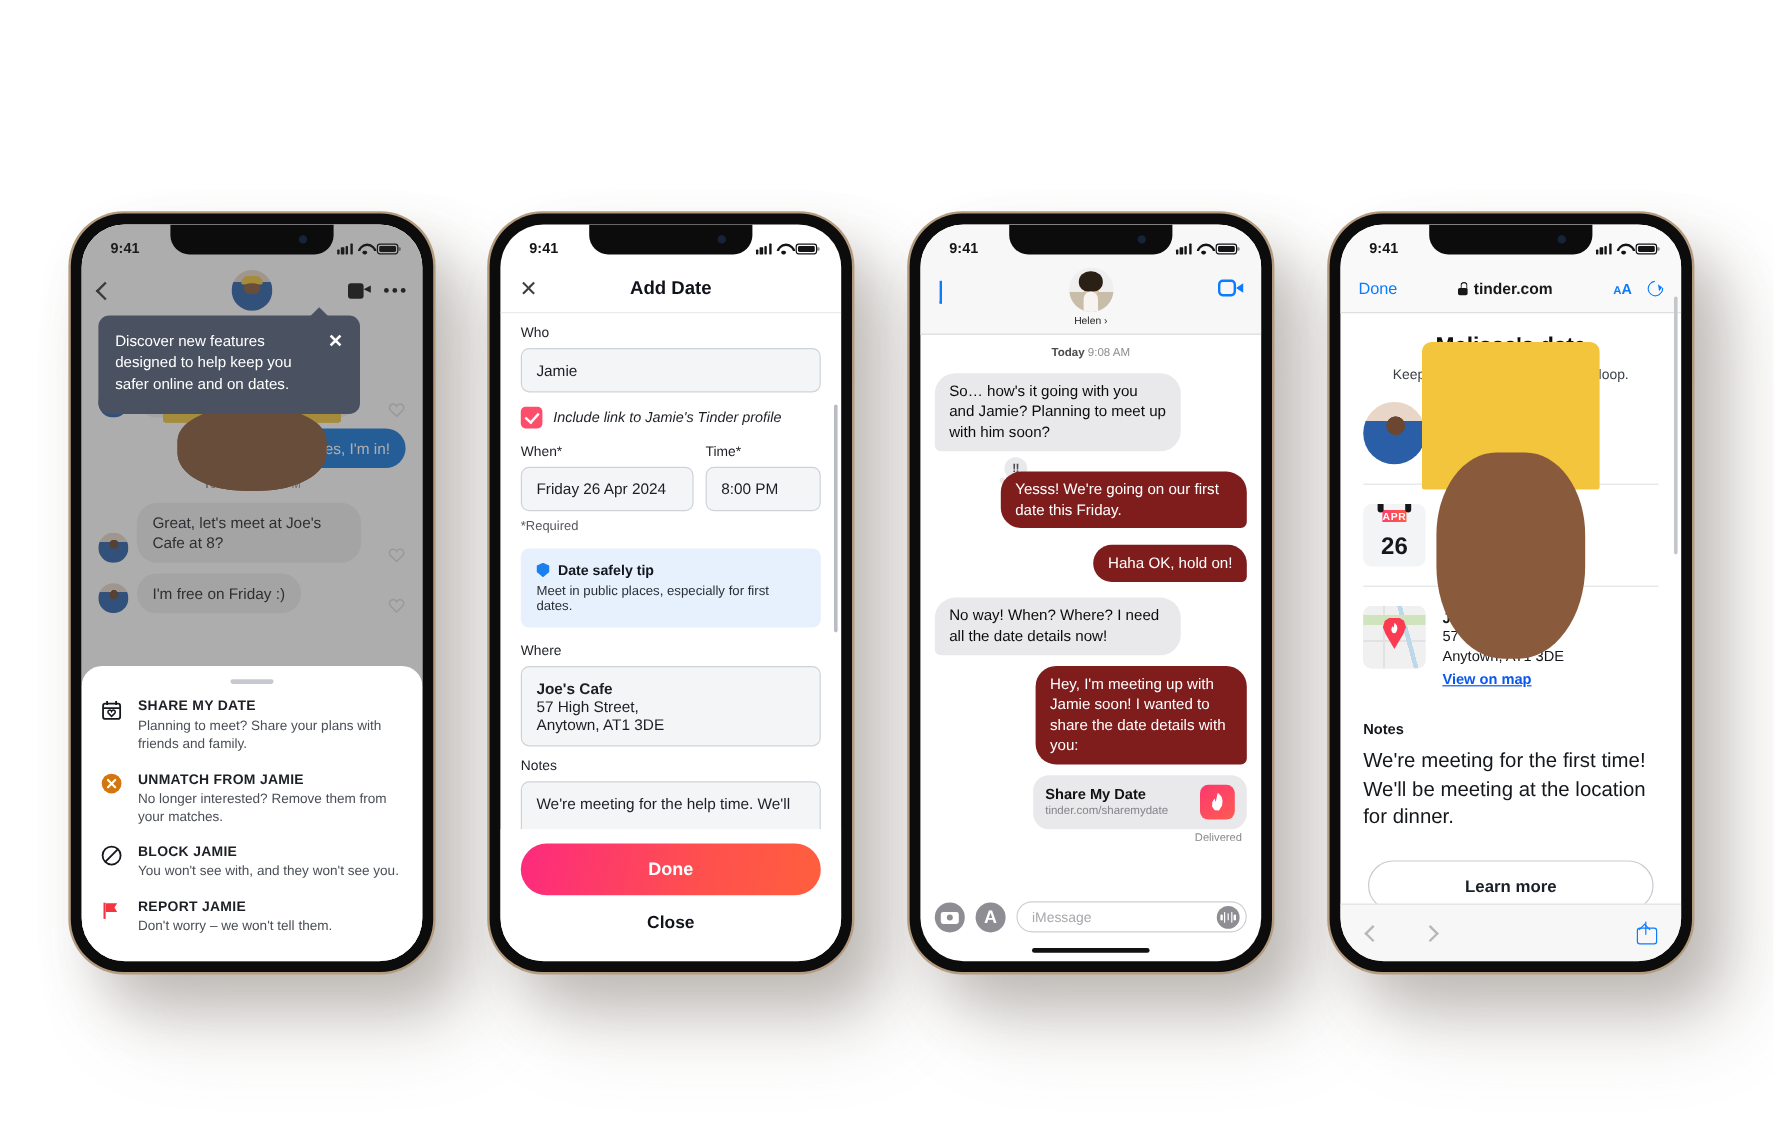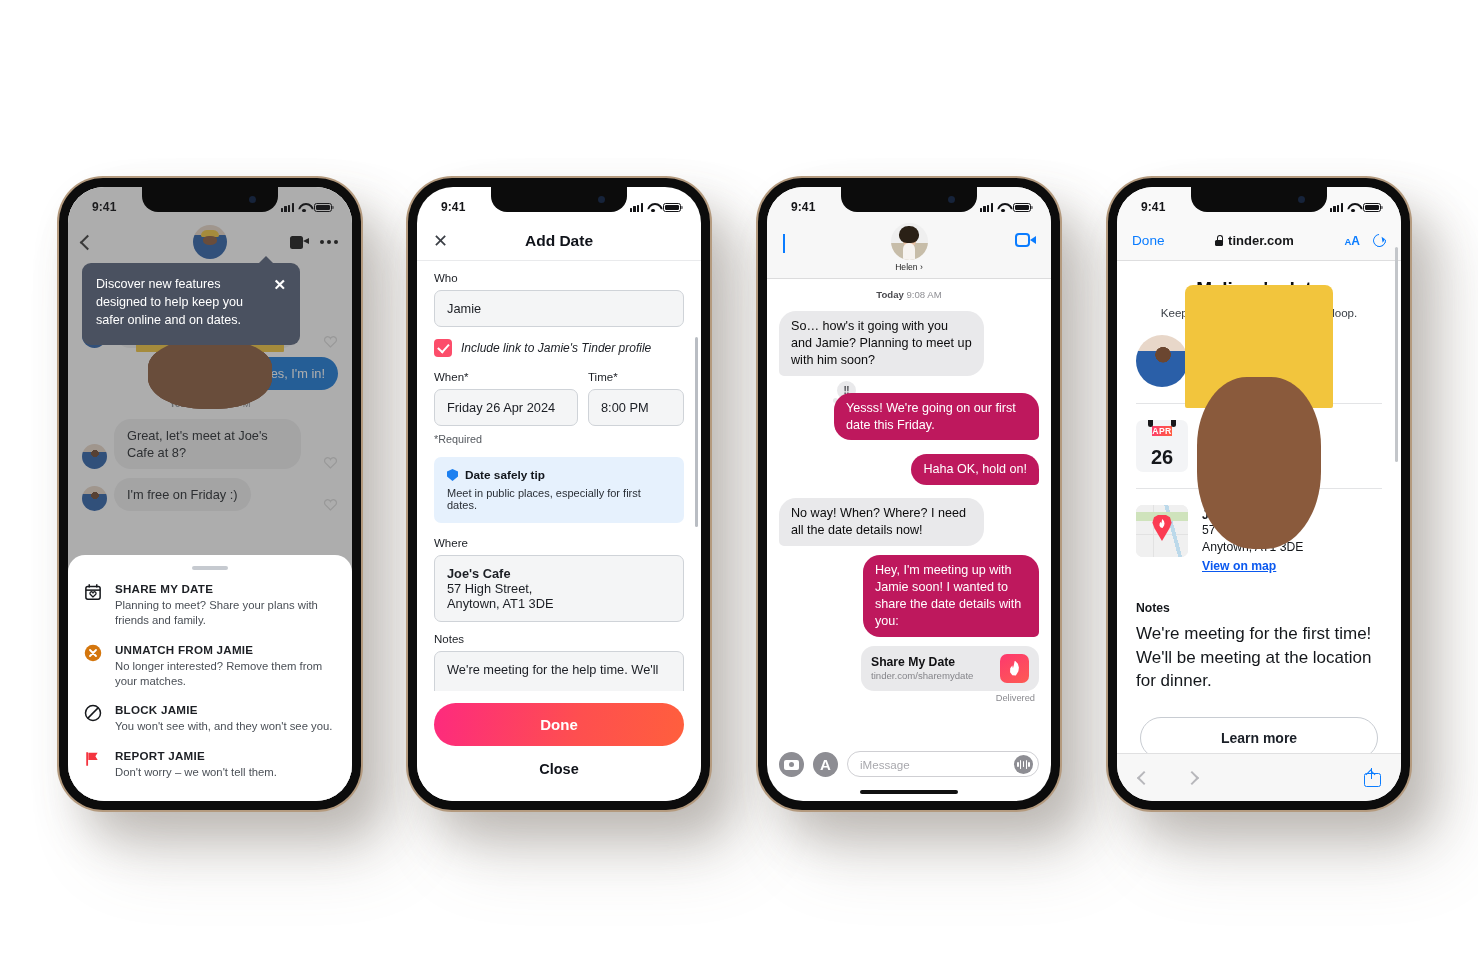--- a/index.html
+++ b/index.html
@@ -248,21 +248,21 @@
   .im-row.me { justify-content:flex-end; }
   .im {
     max-width:205px; border-radius:17px; padding:7px 12px;
     font-size:12.6px; line-height:1.34; position:relative;
   }
   .im.them { background:#e9e9eb; color:#0b0b0c; border-bottom-left-radius:5px;}
   .im.them:after{
     content:""; position:absolute; left:-5px; bottom:0; width:12px;height:16px;
     background:#e9e9eb; border-bottom-right-radius:14px; z-index:-1;
   }
-  .im.blue { background:#be185d; color:#fff; border-bottom-right-radius:5px;}
+  .im.blue { background:#7f1d1d; color:#fff; border-bottom-right-radius:5px;}
   .im.blue:after{
     content:""; position:absolute; right:-5px; bottom:0; width:12px;height:16px;
     background:#1e8bf4; border-bottom-right-radius:2px; border-bottom-left-radius:14px; z-index:-1;
   }
   .bang {
     position:absolute; left:58px; top:-12px;
     width:19px;height:19px;border-radius:50%;background:#e9e9eb;
     display:flex;align-items:center;justify-content:center;
     font-size:10px; font-weight:bold; color:#4d4d52;
   }

